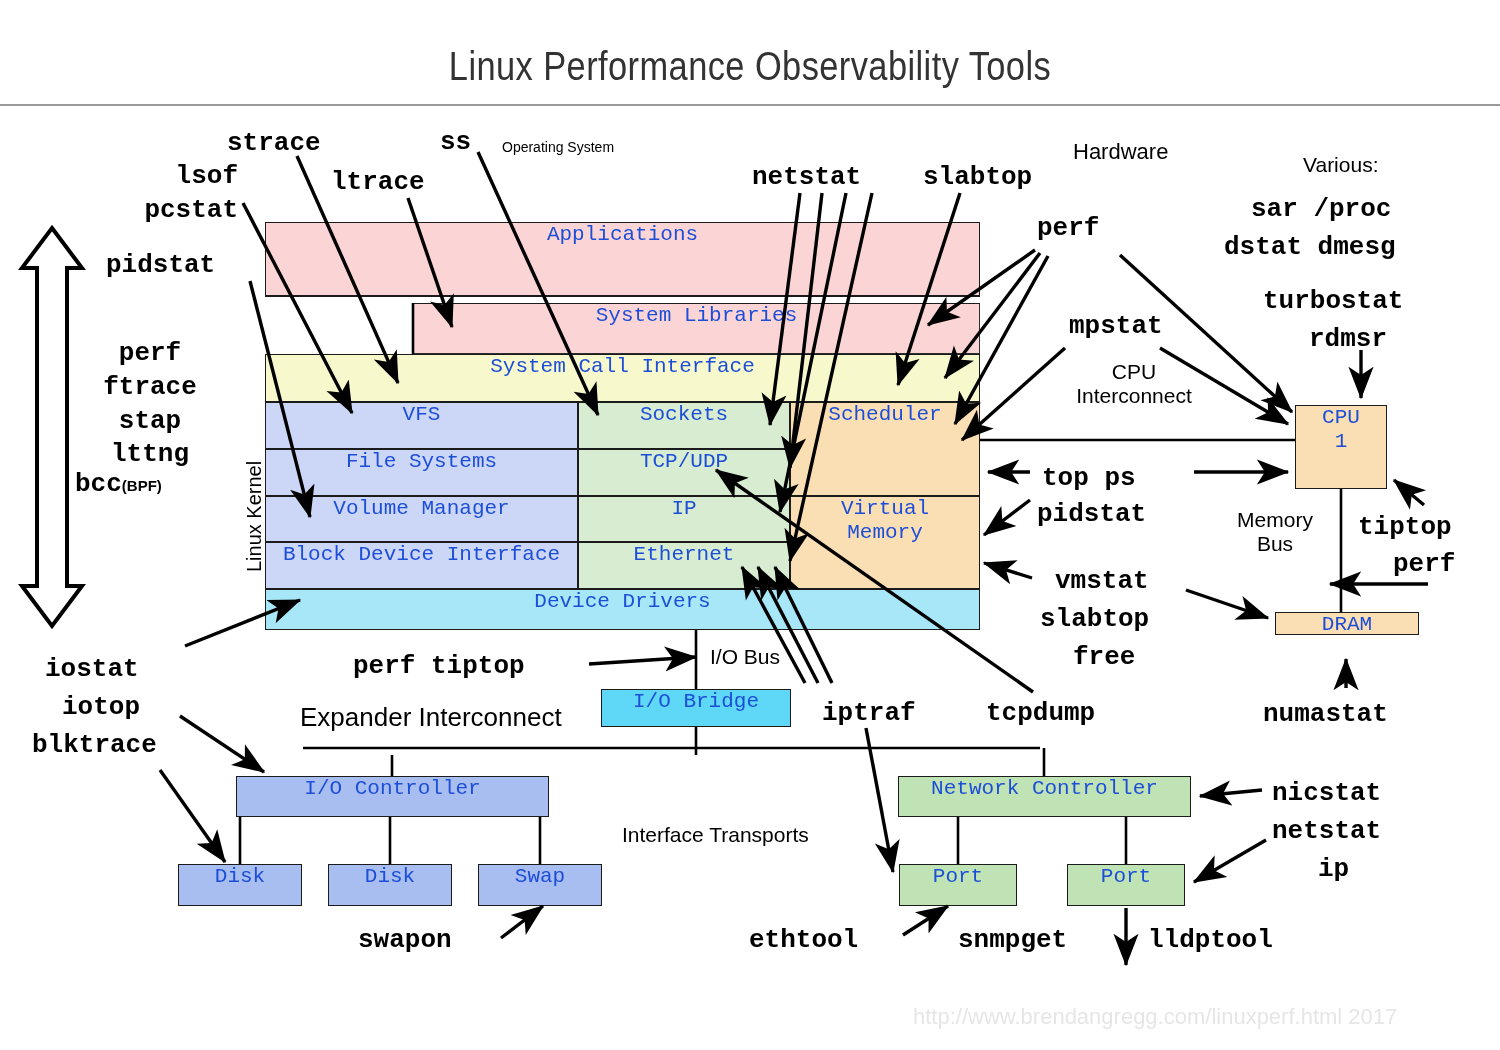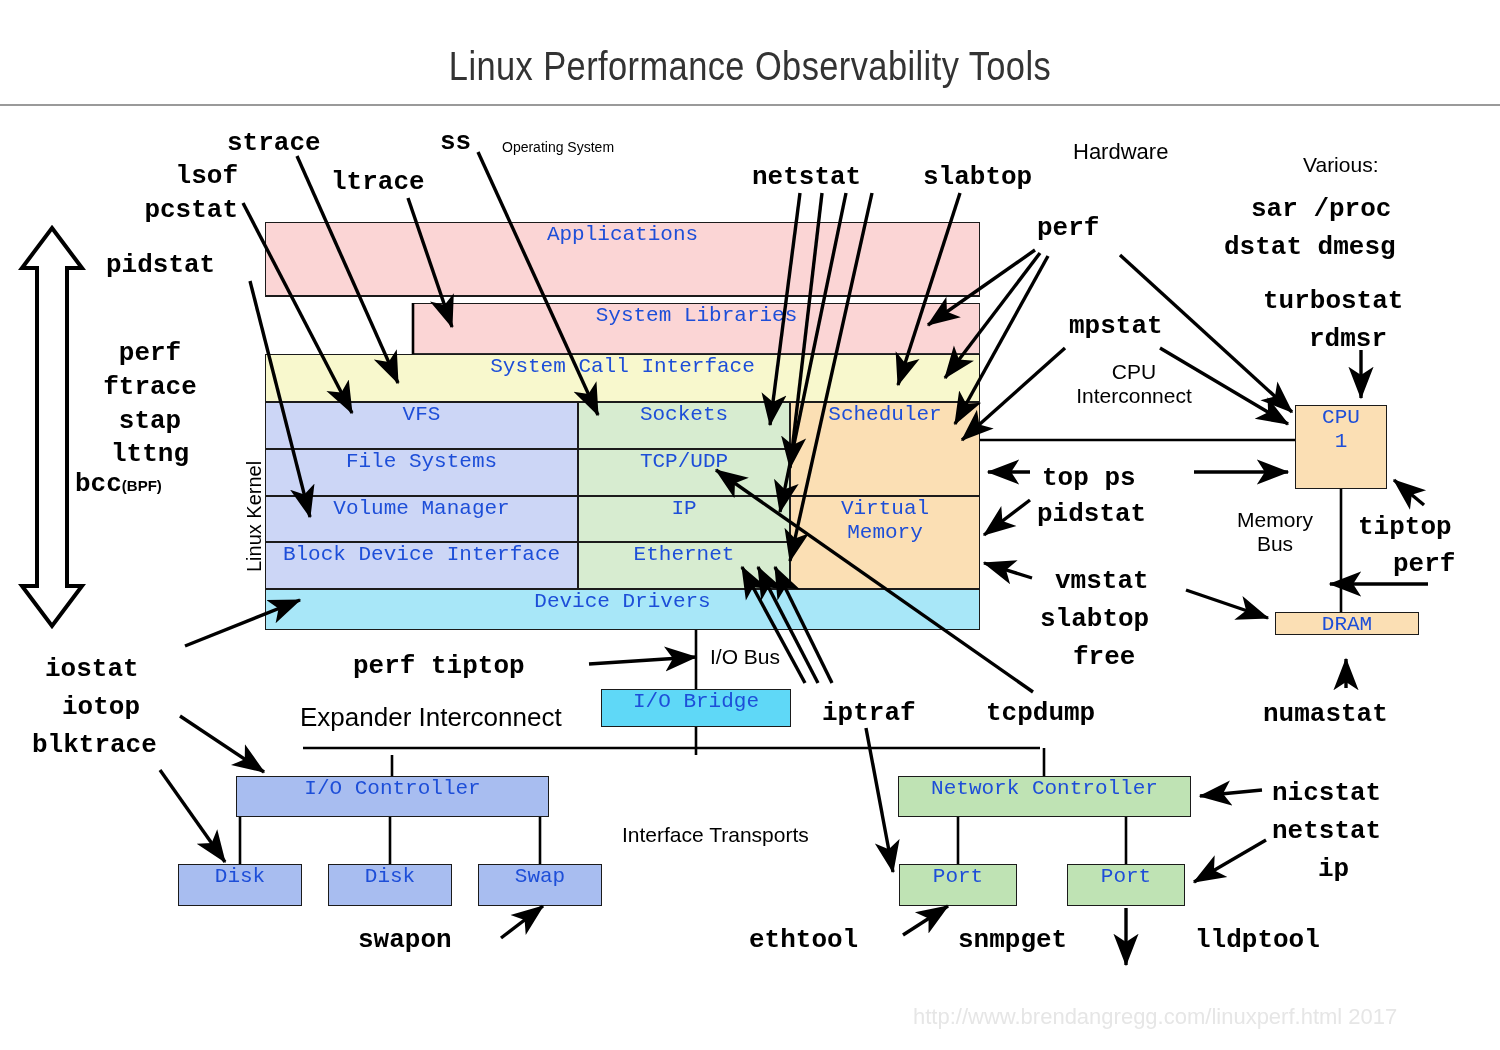--- a/index.html
+++ b/index.html
@@ -183,21 +183,21 @@
   <div class="tool" style="left:62px;top:691px;">iotop</div>
   <div class="tool" style="left:32px;top:729px;">blktrace</div>
 
   <div class="tool" style="left:353px;top:650px;">perf tiptop</div>
   <div class="tool" style="left:822px;top:697px;">iptraf</div>
   <div class="tool" style="left:986px;top:697px;">tcpdump</div>
 
   <div class="tool" style="left:358px;top:924px;">swapon</div>
   <div class="tool" style="left:749px;top:924px;">ethtool</div>
   <div class="tool" style="left:958px;top:924px;">snmpget</div>
-  <div class="tool" style="left:1195px;top:924px;">lldptool</div>
+  <div class="tool" style="left:1148px;top:924px;">lldptool</div>
 
   <div class="tool" style="left:1272px;top:777px;">nicstat</div>
   <div class="tool" style="left:1272px;top:815px;">netstat</div>
   <div class="tool" style="left:1318px;top:853px;">ip</div>
 
   <div class="footer" style="left:913px;top:1004px;">http://www.brendangregg.com/linuxperf.html 2017</div>
 
   <svg class="ov" viewBox="0 0 1500 1050">
     <defs>
       <marker id="ah" markerWidth="11" markerHeight="11" refX="9.2" refY="4" orient="auto" markerUnits="strokeWidth">

